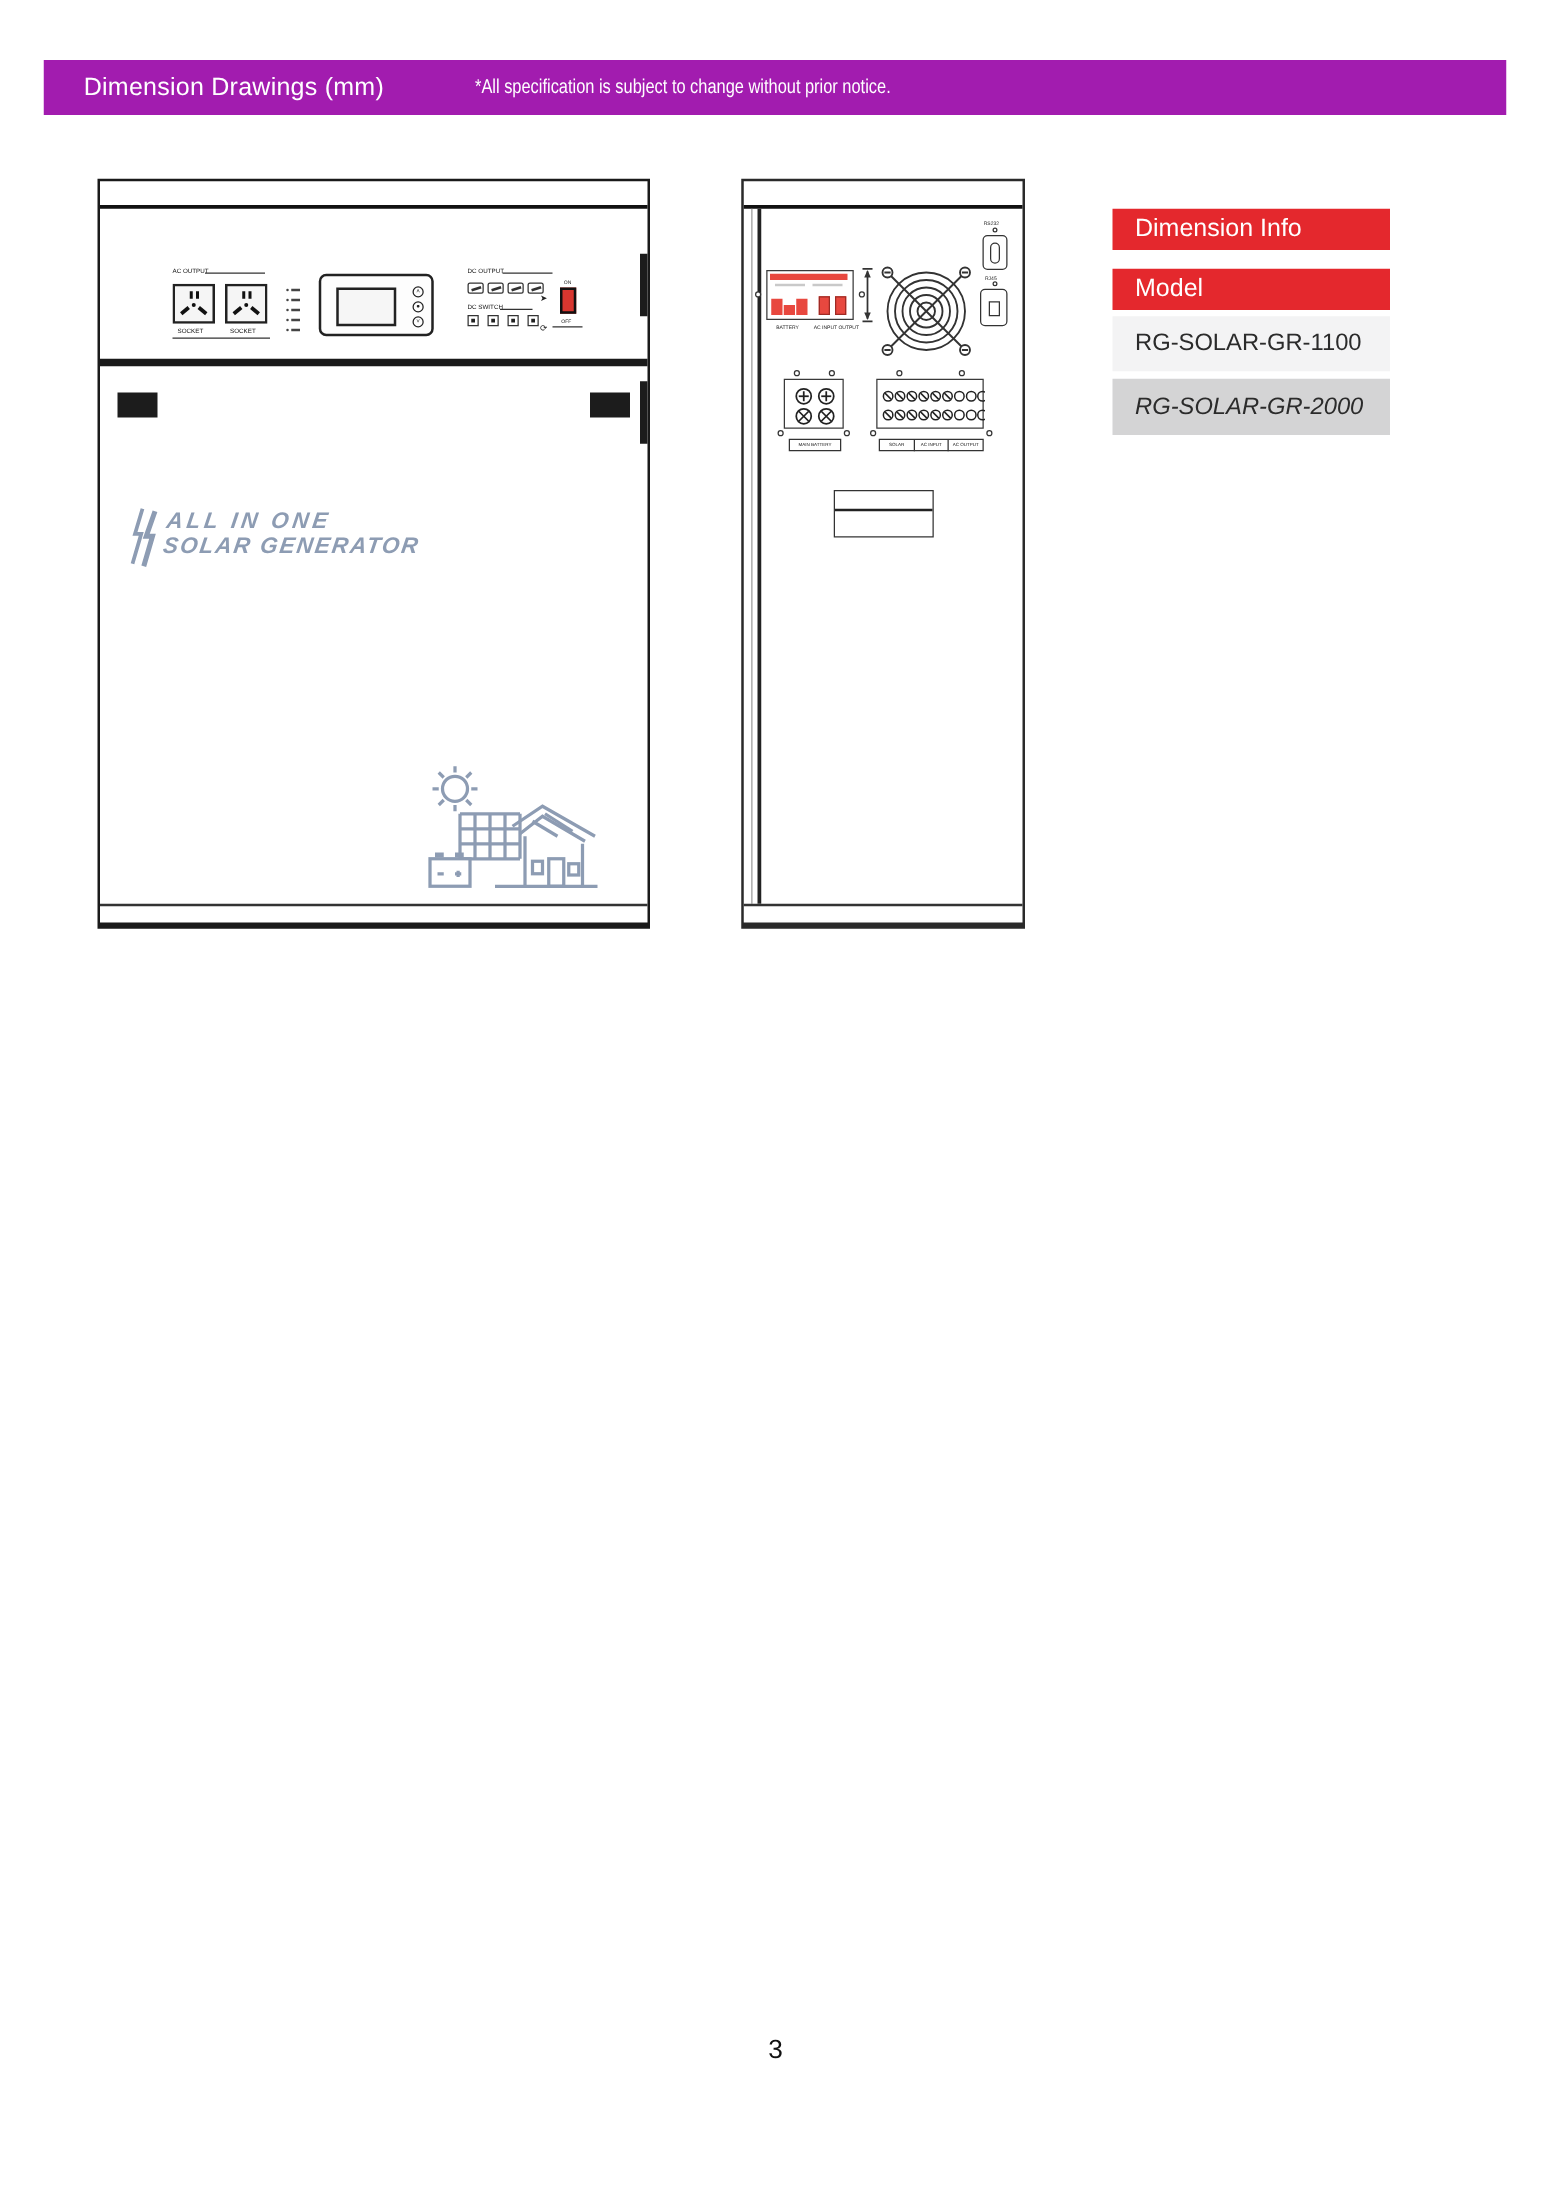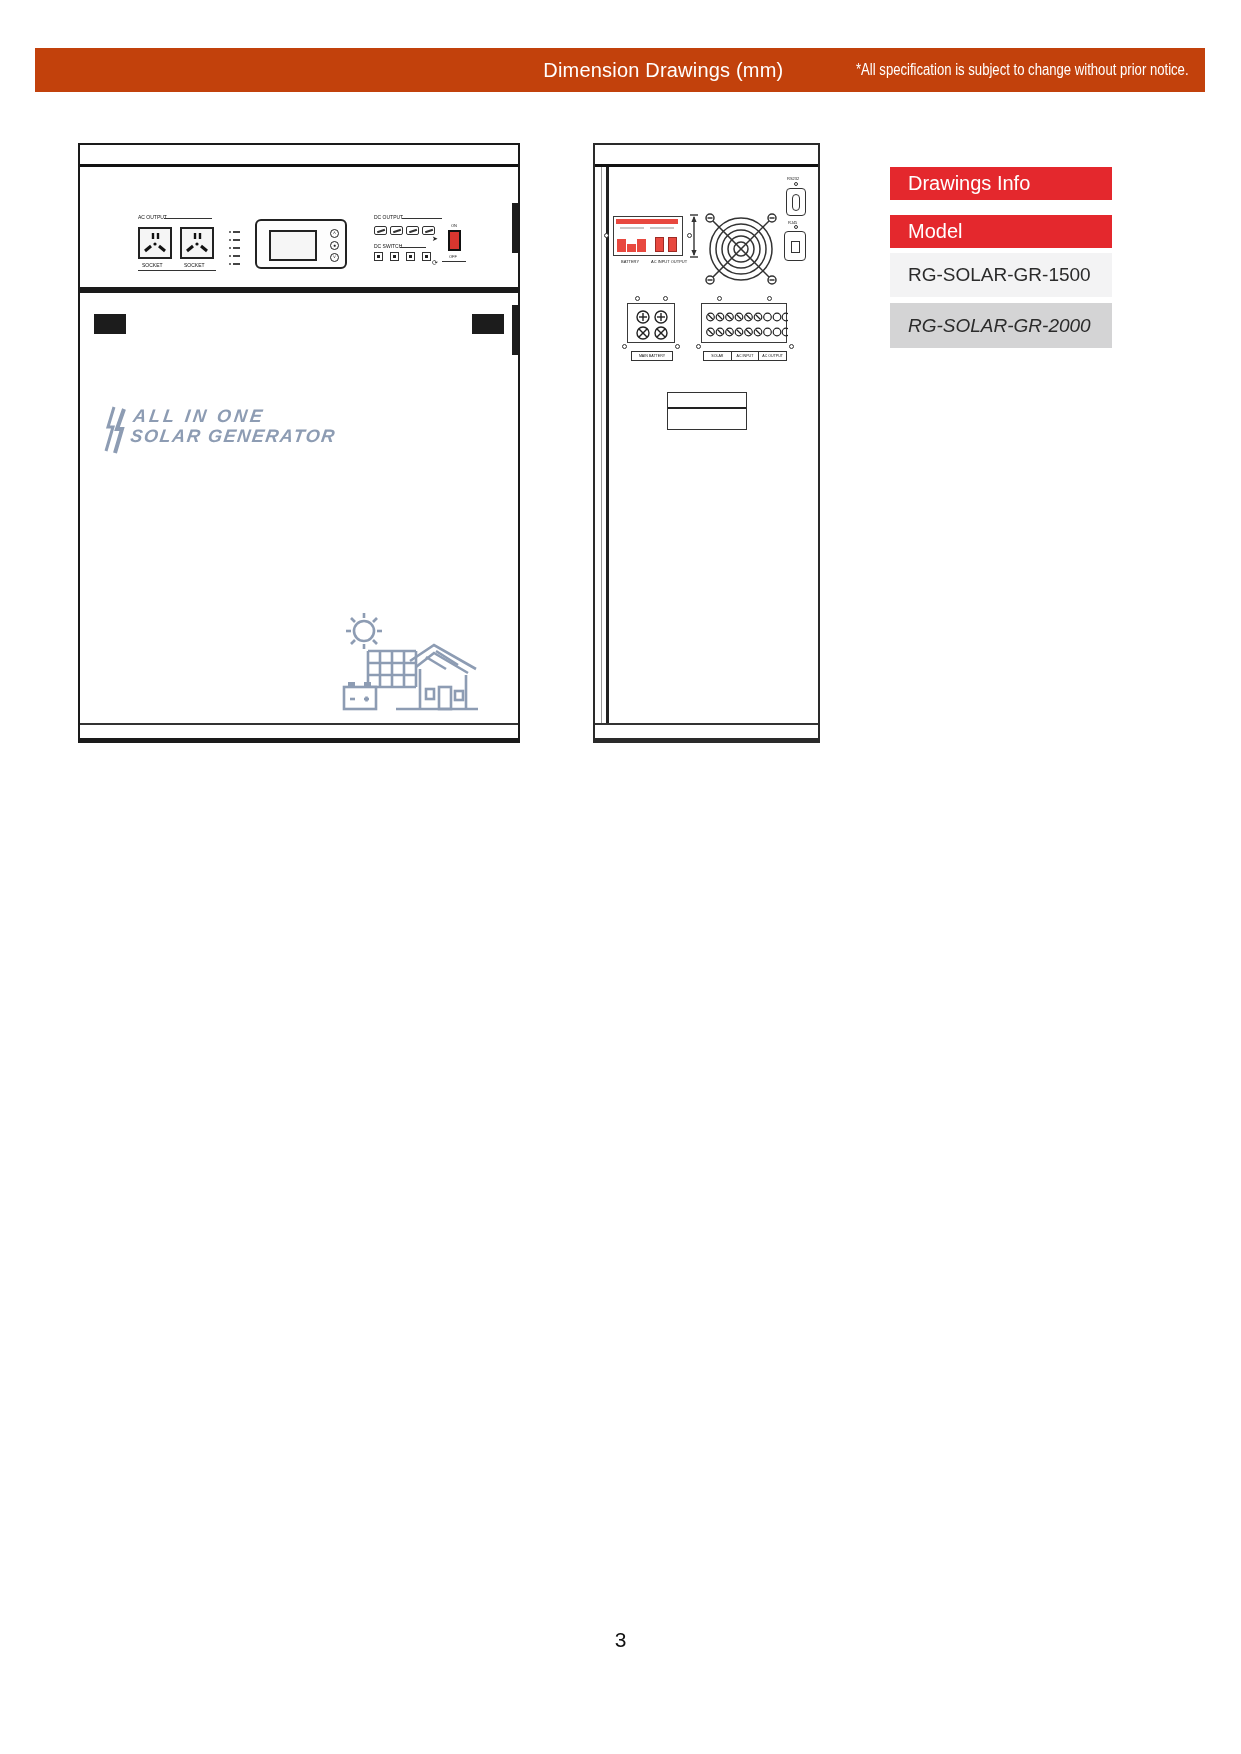--- a/index.html
+++ b/index.html
@@ -1,22 +1,22 @@
 <!DOCTYPE html>
 <html><head>
 <meta charset="utf-8">
 <style>
   html,body{margin:0;padding:0;background:#ffffff;}
   body{font-family:"Liberation Sans", sans-serif;}
   .page{position:relative;width:1241px;height:1754px;background:#fff;margin:0 auto;overflow:hidden;}
   .abs{position:absolute;}
 
   
-  .header-bar{position:absolute;left:35px;top:48px;width:1170px;height:44px;background:#c2410c;
-              display:flex;align-items:center;justify-content:flex-end;box-sizing:border-box;
+  .header-bar{position:absolute;left:35px;top:48px;width:1170px;height:44px;background:#a21caf;
+              display:flex;align-items:center;justify-content:flex-start;box-sizing:border-box;
               padding:0 16px 0 32px;}
   .header-title{color:#fff;font-size:20px;letter-spacing:.2px;}
   .header-note{color:#fff;font-size:16px;transform:scaleX(.82);transform-origin:right center;white-space:nowrap;}
 
   
   .view{position:absolute;border:2px solid #1a1a1a;border-bottom-width:5px;background:#fff;box-sizing:border-box;}
   .cap{position:absolute;left:0;top:0;width:100%;height:22px;border-bottom:3px solid #111;box-sizing:border-box;}
   .base{position:absolute;left:0;bottom:0;width:100%;height:15px;border-top:2px solid #333;box-sizing:border-box;}
   .sep{position:absolute;left:0;width:100%;height:6px;background:#1a1a1a;}
   .vent{position:absolute;width:32px;height:20px;background:#1c1c1c;}
@@ -341,24 +341,24 @@
     </div>
 
     <div class="nameplate" style="left:72px;top:247px;width:80px;height:38px;">
       <div class="np-top"></div>
     </div>
 
     <div class="base"></div>
   </div>
 
   <div class="order">
-    <div class="order-bar">Drawings Info</div>
+    <div class="order-bar">Dimension Info</div>
     <div style="height:15px;"></div>
     <div class="order-bar">Model</div>
     <div style="height:5px;"></div>
-    <div class="order-row row-light">RG-SOLAR-GR-1500</div>
+    <div class="order-row row-light">RG-SOLAR-GR-1100</div>
     <div style="height:6px;"></div>
     <div class="order-row row-dark" style="height:45px;line-height:45px;font-style:italic;">RG-SOLAR-GR-2000</div>
   </div>
 
   <div class="page-num">3</div>
 
 </div>
 
 </body></html>

